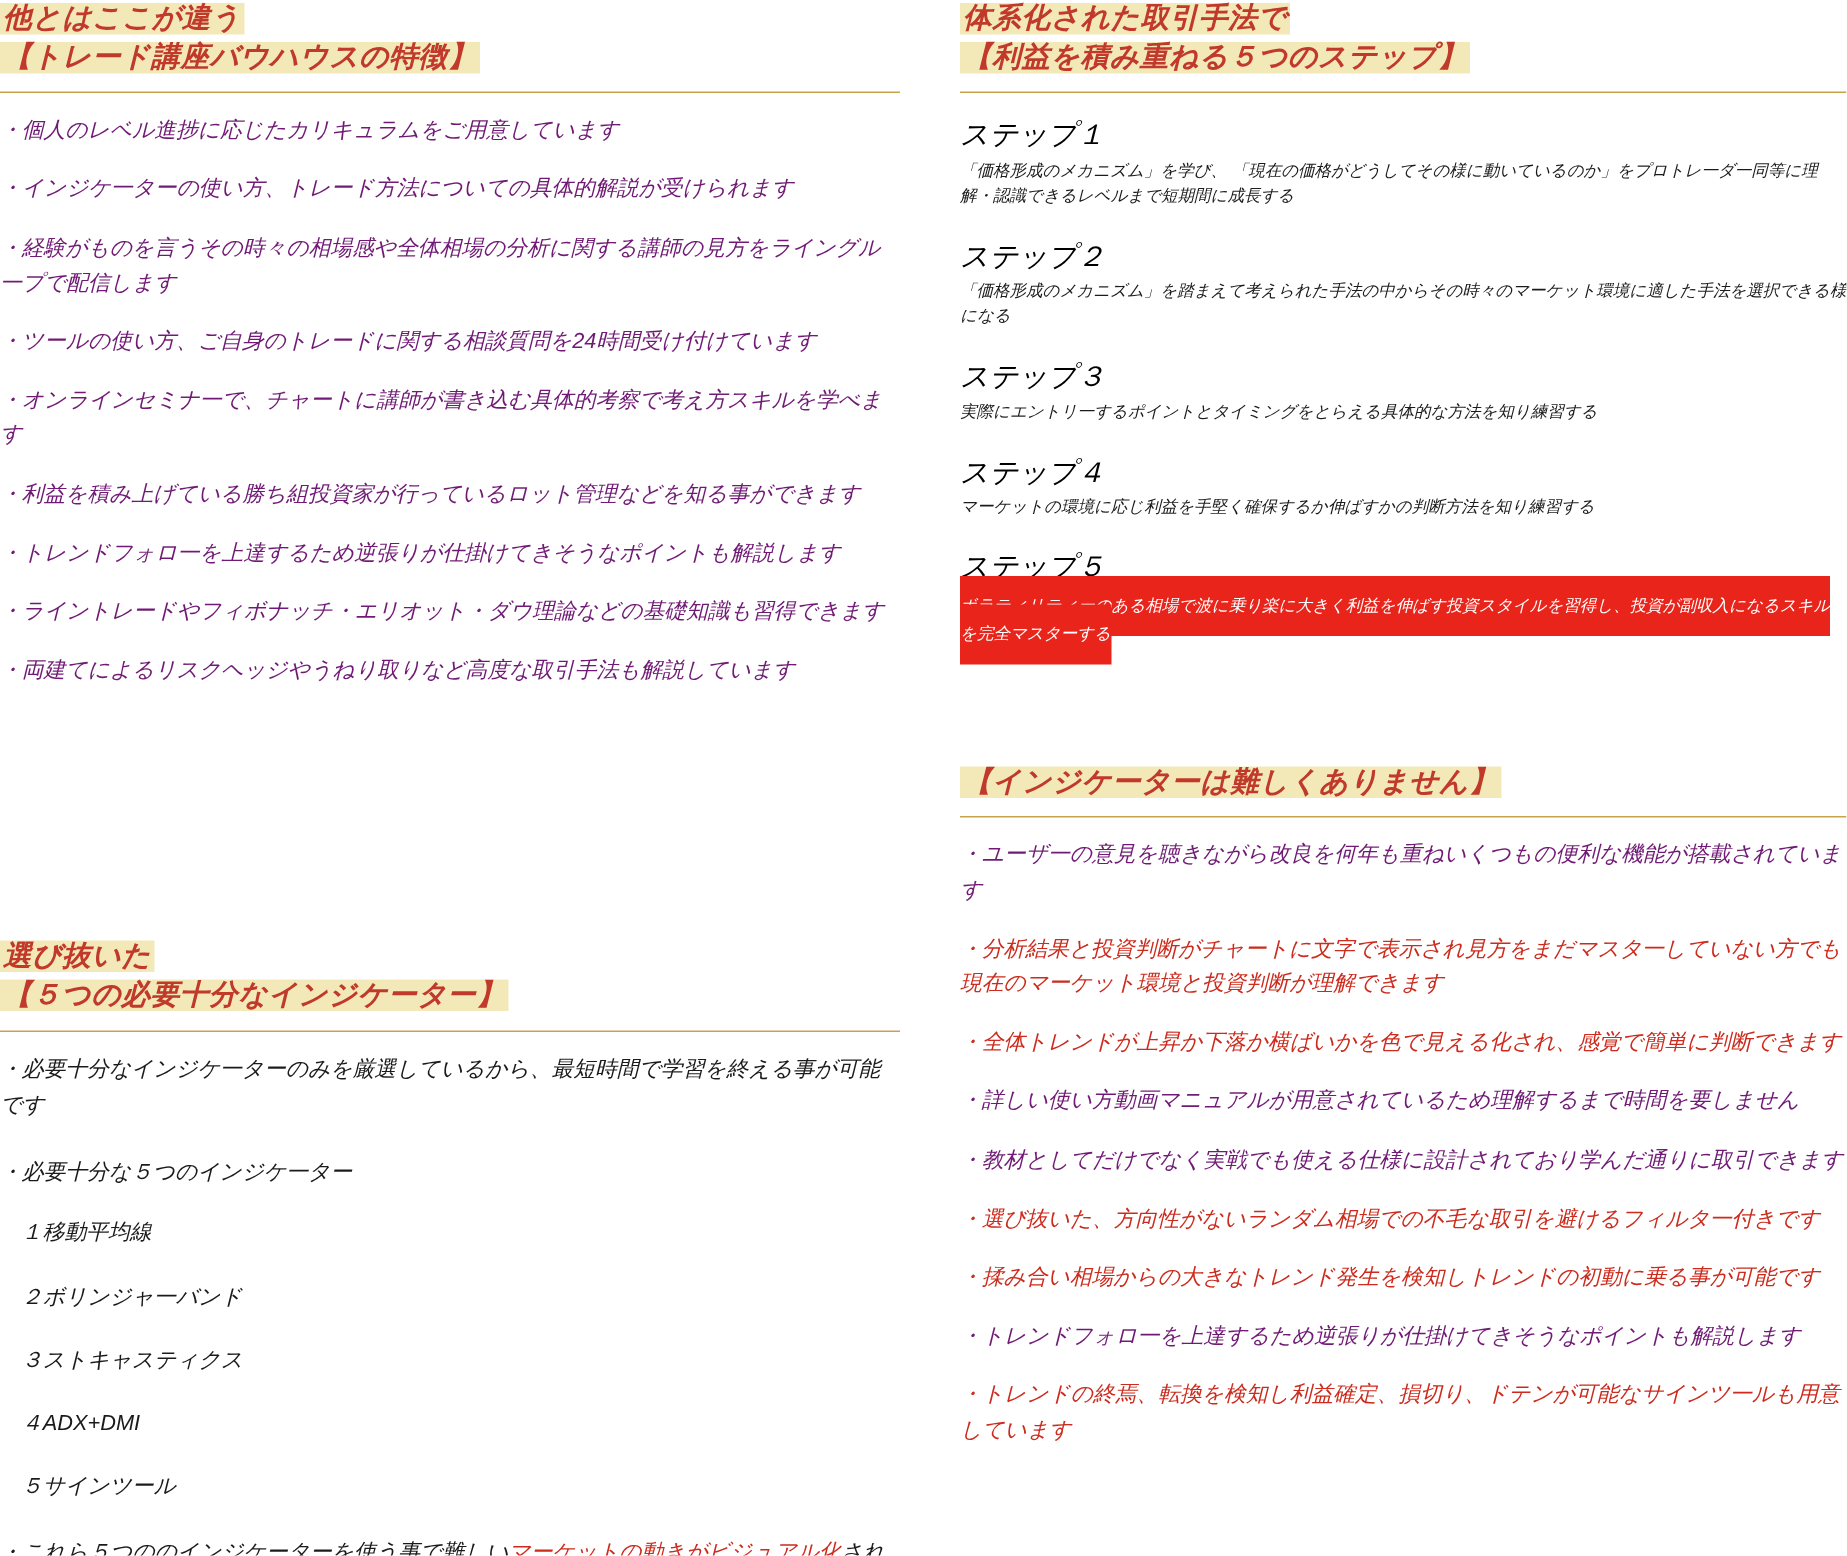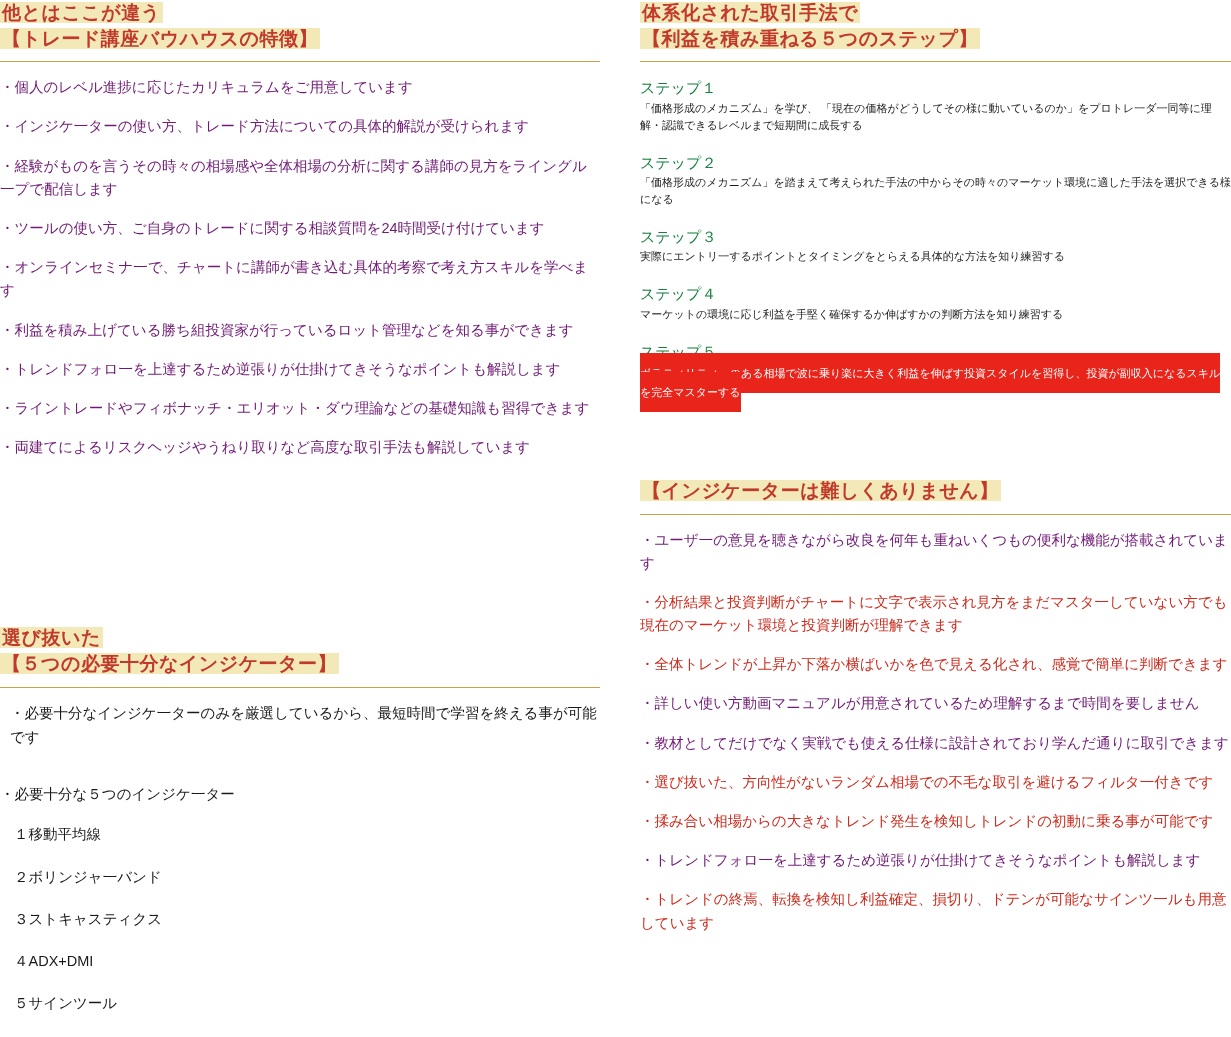--- a/index.html
+++ b/index.html
@@ -13,20 +13,21 @@
     width: 1231px;
     height: 1037px;
     position: relative;
     overflow: hidden;
     color: #1a1a1a;
   }
   .page {
     position: relative;
     width: 1133px;
     height: 1037px;
+    font-style: italic;
   }
   .col-left {
     position: absolute;
     left: 0px;
     top: 0px;
     width: 600px;
   }
   .col-right {
     position: absolute;
     left: 640px;
@@ -63,44 +64,43 @@
     line-height: 1.6;
     margin: 0 0 16px 0;
     color: #701a75;
   }
   .bullets li.red { color: #cc2b1d; }
 
   
   .steps { margin: 0; padding: 0; }
   .step { margin-bottom: 17px; }
   .step-label {
-    font-size: 15px;
+    font-size: 19px;
     line-height: 1.55;
-    color: #15803d;
+    color: #000000;
   }
   .step-text {
     font-size: 11px;
     line-height: 1.55;
     color: #1b1b1b;
   }
   .step-text.hl-red {
     background: #e8241b;
     color: #ffffff;
     display: inline;
     padding: 14px 0;
     box-decoration-break: clone;
     -webkit-box-decoration-break: clone;
   }
 
   
   .ind-intro {
     font-size: 14.5px;
     line-height: 1.65;
-    margin: 0 0 34px 0;
-    padding-left: 10px;
+    margin: 0 0 22px 0;
   }
   .ind-sub {
     font-size: 14.5px;
     line-height: 1.65;
     margin: 0 0 16px 0;
   }
   .ind-list { list-style: none; margin: 0 0 20px 0; padding: 0; }
   .ind-list li {
     font-size: 14.5px;
     line-height: 1.6;

